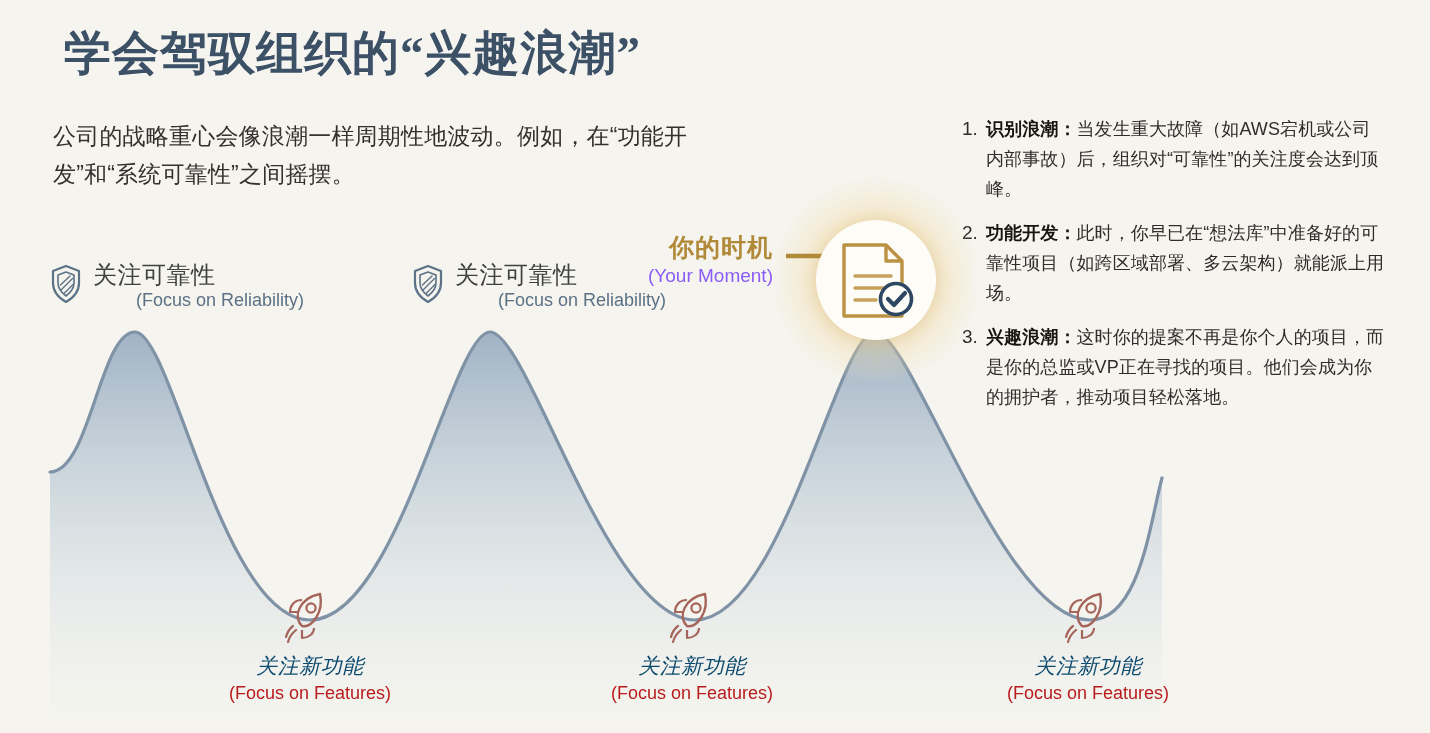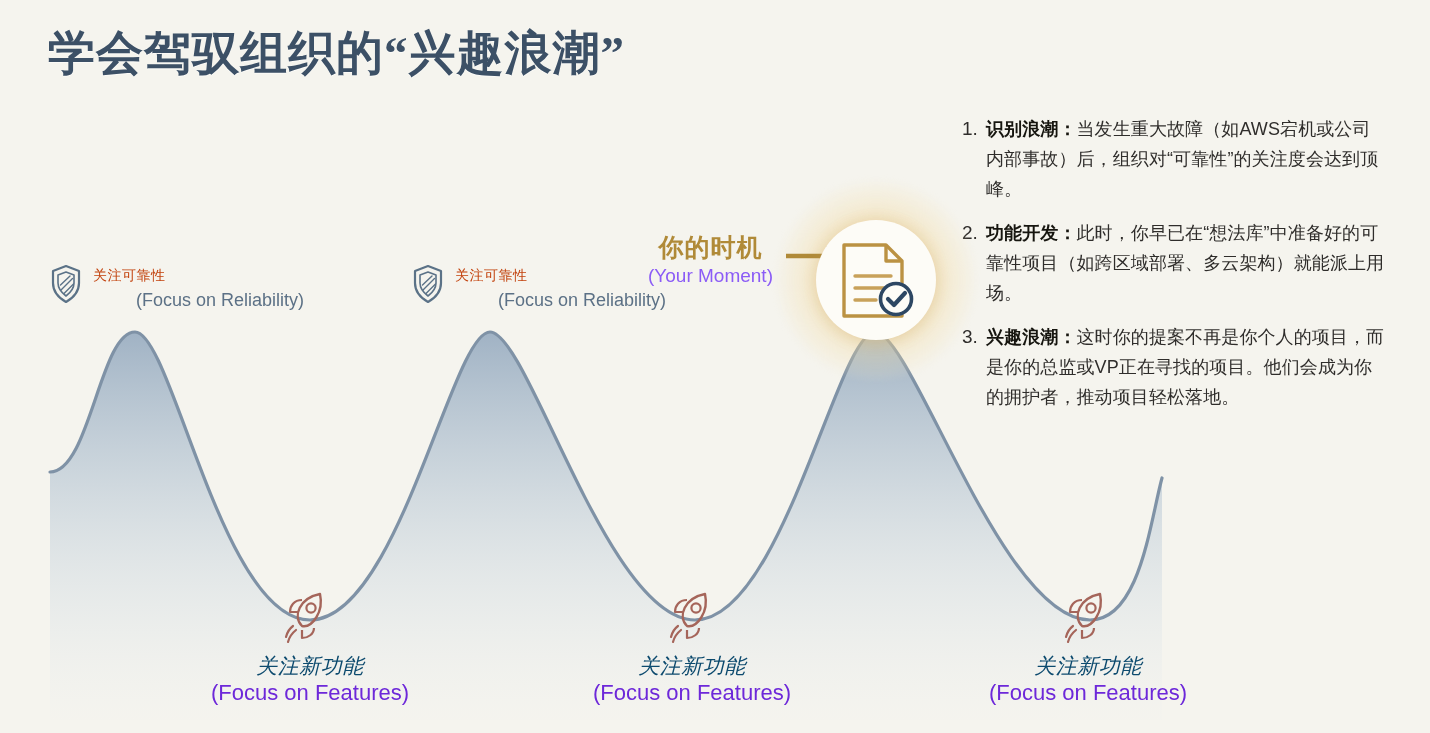--- a/index.html
+++ b/index.html
@@ -12,21 +12,21 @@
     width: 1430px;
     height: 733px;
     background: #f5f4ee;
     overflow: hidden;
     font-family: "Liberation Sans", "DejaVu Sans", sans-serif;
   }
 
   
   #title {
     position: absolute;
-    left: 48px;
+    left: 64px;
     top: 22px;
     font-family: "Liberation Serif", "DejaVu Serif", serif;
     font-weight: bold;
     font-size: 47px;
     letter-spacing: 1px;
     color: #3c5066;
     white-space: nowrap;
     text-shadow: 0 1px 0 rgba(255,255,255,0.55);
   }
   #subtitle {
@@ -85,23 +85,23 @@
   
   .rel-label {
     position: absolute;
     display: flex;
     align-items: flex-start;
     color: #4d6277;
     white-space: nowrap;
   }
   .rel-icon { flex: 0 0 auto; margin-right: 11px; margin-top: 2px; }
   .rel-cn {
-    font-size: 14px;
+    font-size: 24px;
     line-height: 26px;
-    color: #c2410c;
+    color: #404040;
     letter-spacing: 0.5px;
   }
   .rel-en {
     font-size: 18px;
     line-height: 25px;
     color: #5c7186;
     margin-left: 43px;
   }
 
   .feat-label {
@@ -111,34 +111,34 @@
     white-space: nowrap;
   }
   .feat-cn {
     font-size: 21px;
     line-height: 28px;
     color: #0c4a6e;
     letter-spacing: 0.5px;
     font-style: italic;
   }
   .feat-en {
-    font-size: 22px;
+    font-size: 18px;
     line-height: 26px;
-    color: #6d28d9;
+    color: #b91c1c;
   }
   .rocket {
     position: absolute;
   }
 
   
   #moment-text {
     position: absolute;
     left: 648px;
     top: 232px;
-    text-align: center;
+    text-align: right;
     white-space: nowrap;
   }
   #moment-cn {
     font-family: "Liberation Serif", "DejaVu Serif", serif;
     font-weight: bold;
     font-size: 25px;
     line-height: 31px;
     color: #b08a38;
     letter-spacing: 1px;
   }
@@ -182,20 +182,21 @@
     left: 838px;
     top: 240px;
   }
 </style>
 </head>
 <body>
 
 <div id="page">
 
   <div id="title">学会驾驭组织的“兴趣浪潮”</div>
+  <div id="subtitle">公司的战略重心会像浪潮一样周期性地波动。例如，在“功能开发”和“系统可靠性”之间摇摆。</div>
 
   <div id="steps">
 
     <div class="step">
       <div class="step-num">1.</div>
       <div class="step-body">
         <span class="step-title">识别浪潮：</span><span>当发生重大故障（如AWS宕机或公司内部事故）后，组织对“可靠性”的关注度会达到顶峰。</span>
       </div>
     </div>
 

